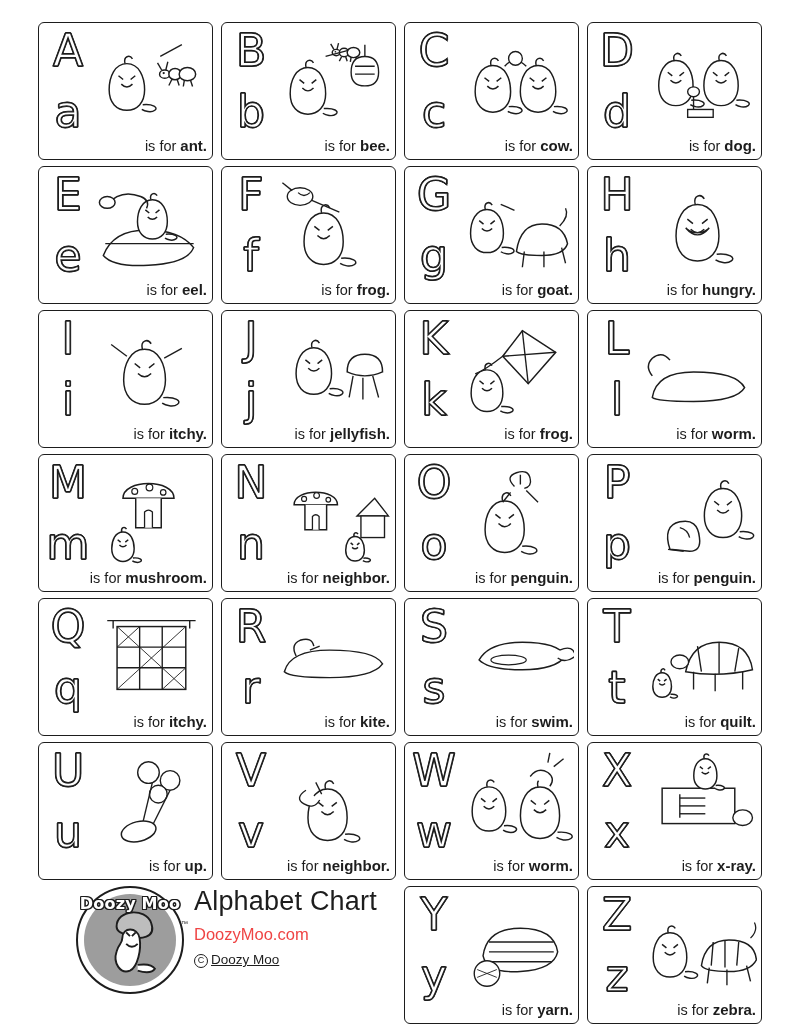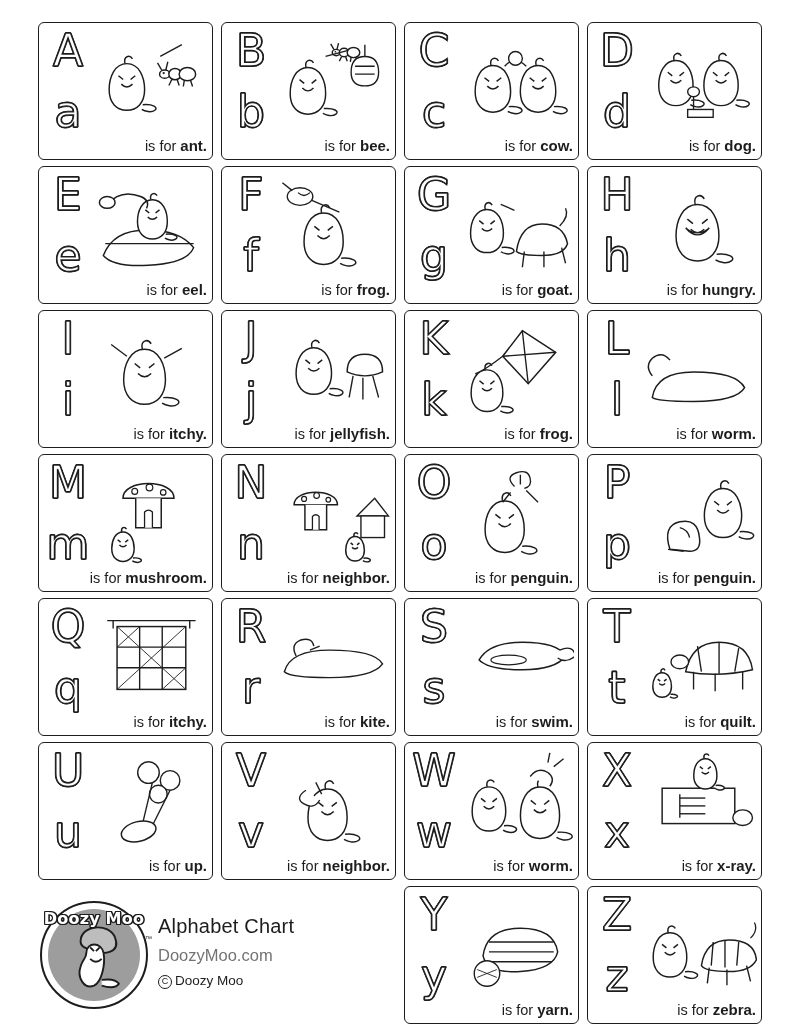--- a/index.html
+++ b/index.html
@@ -103,21 +103,21 @@
   }
   .art svg { width: 100%; height: 100%; display: block; }
 
   
   .brand-cell {
     position: relative;
     width: 360px;
     height: 138px;
     grid-column: 1 / span 2;
     display: flex;
-    align-items: center;
+    margin-left: 36px;
   }
   .logo {
     position: relative;
     width: 108px;
     height: 108px;
     flex: 0 0 auto;
     margin-left: 2px;
   }
   .logo .ring {
     position: absolute;
@@ -158,33 +158,34 @@
     right: -4px;
     top: 34px;
     font-size: 7px;
     color: #1d1d1d;
   }
   .brand-text {
     margin-left: 10px;
     padding-bottom: 6px;
   }
   .brand-title {
-    font-size: 20px;
+    font-size: 27px;
     letter-spacing: 0.2px;
     color: #1d1d1d;
     margin-bottom: 8px;
   }
   .brand-site {
     font-size: 16.5px;
-    color: #737373;
+    color: #ef4444;
     margin-bottom: 8px;
   }
   .brand-copy {
     font-size: 13.5px;
     color: #1d1d1d;
+    text-decoration: underline;
   }
   .brand-copy .c {
     display: inline-block;
     border: 1px solid #1d1d1d;
     border-radius: 50%;
     width: 12px;
     height: 12px;
     line-height: 11px;
     text-align: center;
     font-size: 9px;

